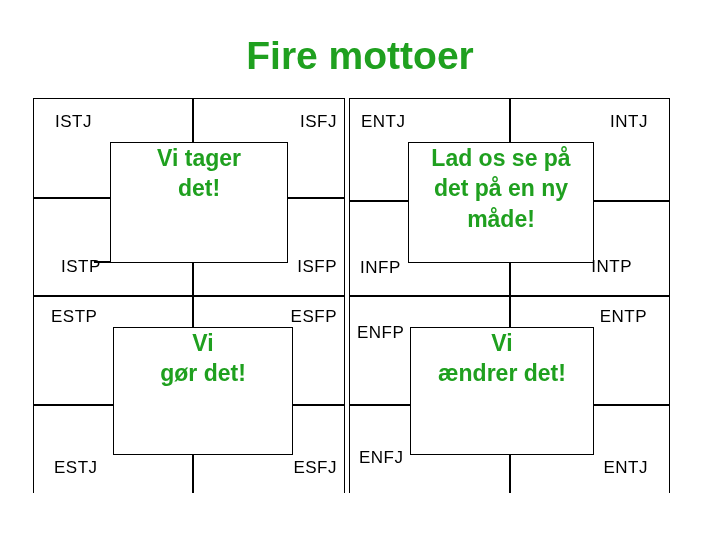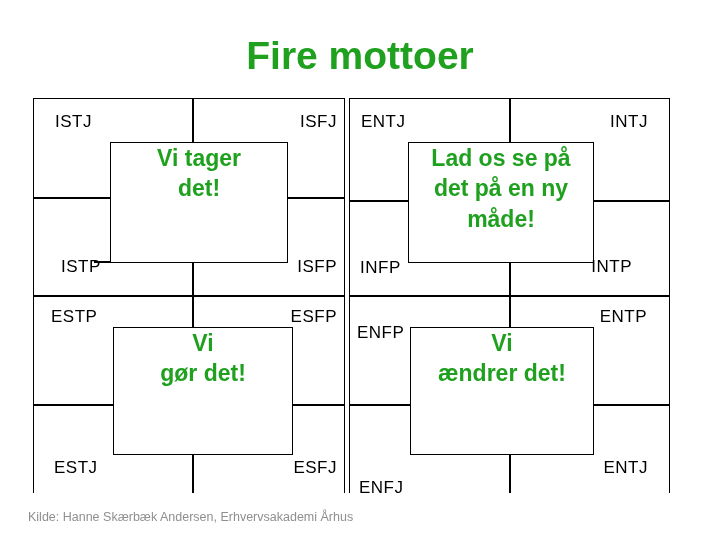--- a/index.html
+++ b/index.html
@@ -96,18 +96,17 @@
   <div class="type" style="left:360px;top:259px">INFP</div>
   <div class="type" style="right:88px;top:258px">INTP</div>
 
   <div class="type" style="left:51px;top:308px">ESTP</div>
   <div class="type" style="right:383px;top:308px">ESFP</div>
   <div class="type" style="left:357px;top:324px">ENFP</div>
   <div class="type" style="right:73px;top:308px">ENTP</div>
 
   <div class="type" style="left:54px;top:459px">ESTJ</div>
   <div class="type" style="right:383px;top:459px">ESFJ</div>
-  <div class="type" style="left:359px;top:479px">ENFJ</div>
+  <div class="type" style="left:359px;top:449px">ENFJ</div>
   <div class="type" style="right:72px;top:459px">ENTJ</div>
 
-  <div class="footer">Kilde: Hanne Skærbæk Andersen, Erhvervsakademi Århus</div>
 
 </div>
 
 </body></html>

